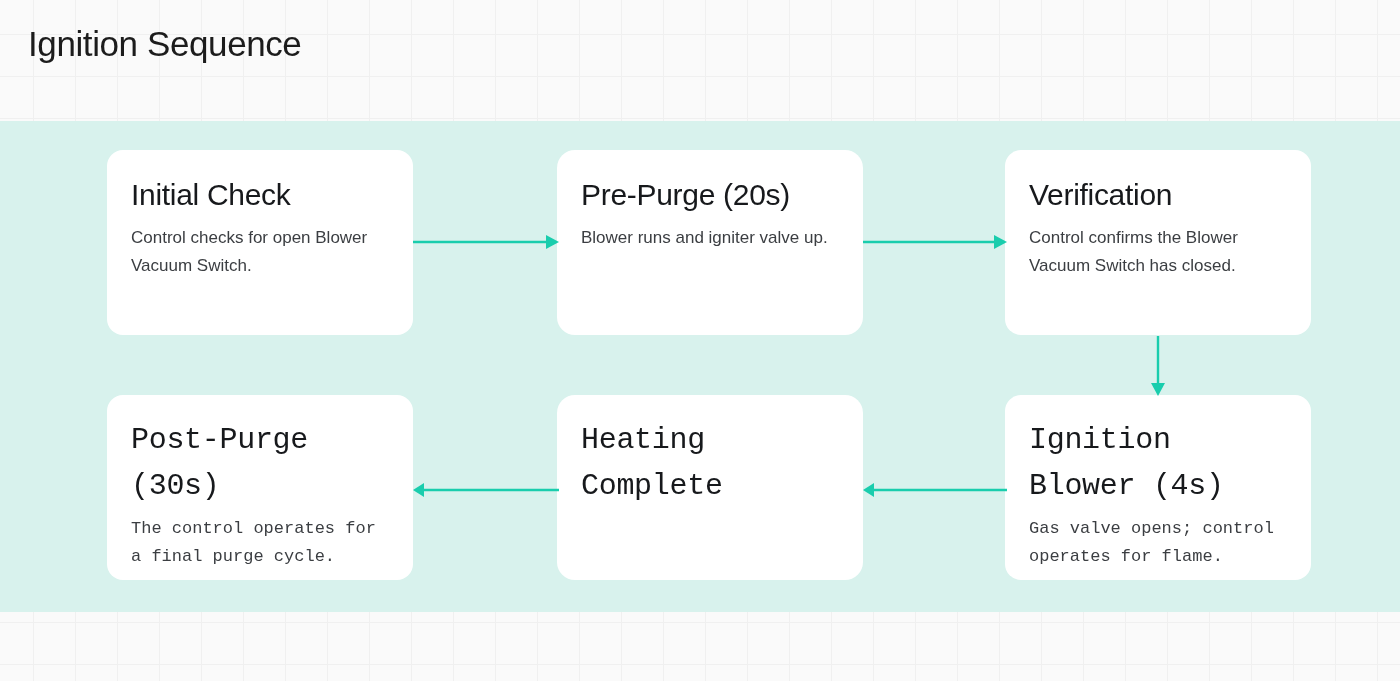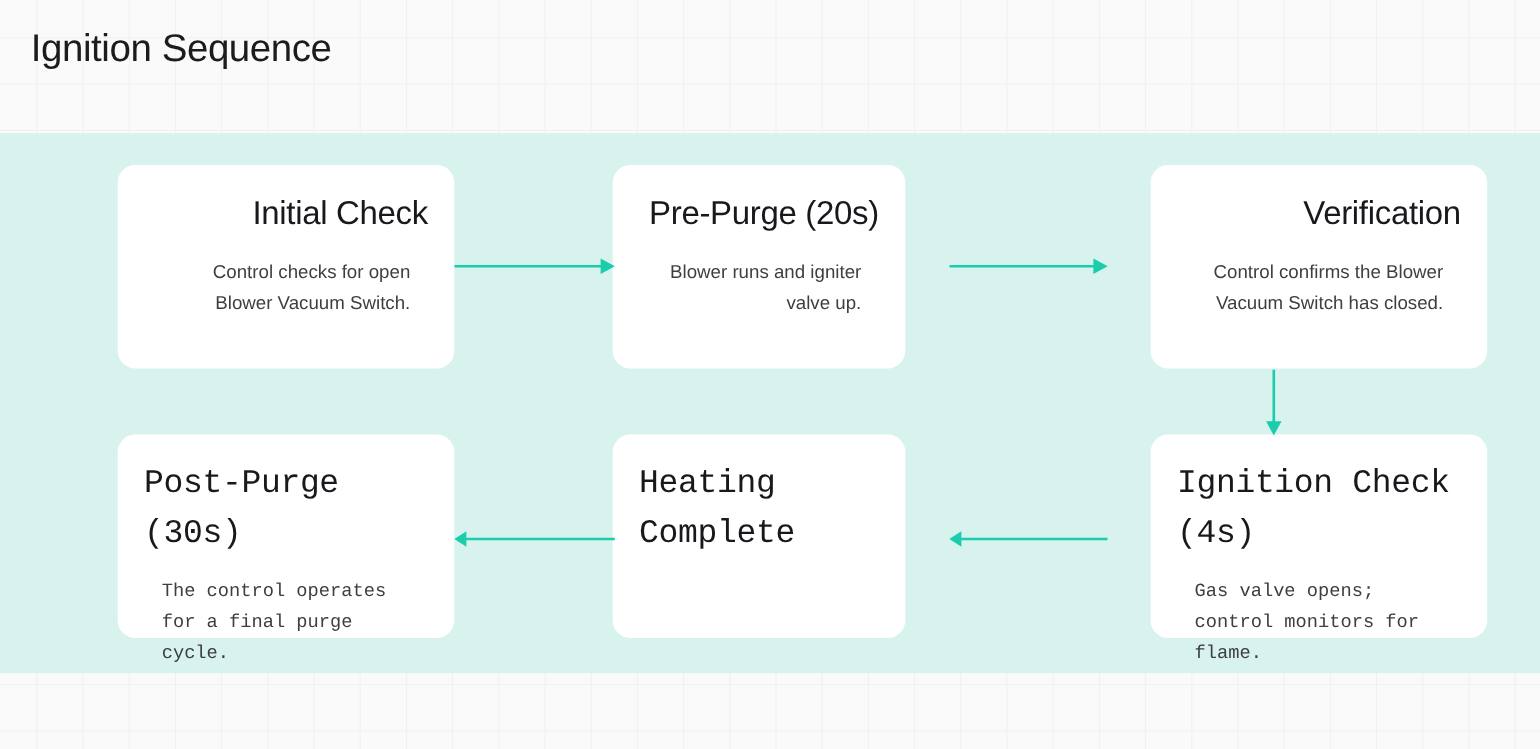--- a/index.html
+++ b/index.html
@@ -66,31 +66,31 @@
     letter-spacing: -0.3px;
     line-height: 46px;
     color: #17191c;
     margin: 0 0 6px 0;
   }
   .card-desc {
     font-size: 17px;
     font-weight: 400;
     line-height: 28px;
     color: #3b3e42;
-    margin: 16px;
+    margin: 0;
   }
 
   
-  .card.r1 { top: 150px; height: 185px; text-align: right; }
+  .card.r1 { top: 150px; height: 185px; }
   
   .card.r2 { top: 395px; height: 185px; font-family: Liberation Mono, monospace; }
 
   .col1 { left: 107px;  width: 306px; }
-  .col2 { left: 557px;  width: 266px; }
-  .col3 { left: 1046px; width: 306px; }
+  .col2 { left: 557px;  width: 306px; border-radius: 18px; }
+  .col3 { left: 1005px; width: 306px; }
 
   
   .arrow {
     position: absolute;
   }
   .arrow svg { display: block; }
 </style>
 </head>
 <body>
 
@@ -109,22 +109,22 @@
     <p class="card-title">Pre-Purge (20s)</p>
     <p class="card-desc">Blower runs and igniter valve up.</p>
   </div>
 
   <div class="card r1 col3">
     <p class="card-title">Verification</p>
     <p class="card-desc">Control confirms the Blower Vacuum Switch has closed.</p>
   </div>
 
   <div class="card r2 col3">
-    <p class="card-title">Ignition Check (4s)</p>
-    <p class="card-desc">Gas valve opens; control monitors for flame.</p>
+    <p class="card-title">Ignition Blower (4s)</p>
+    <p class="card-desc">Gas valve opens; control operates for flame.</p>
   </div>
 
   <div class="card r2 col2">
     <p class="card-title">Heating Complete</p>
   </div>
 
   <div class="card r2 col1">
     <p class="card-title">Post-Purge (30s)</p>
     <p class="card-desc">The control operates for a final purge cycle.</p>
   </div>

